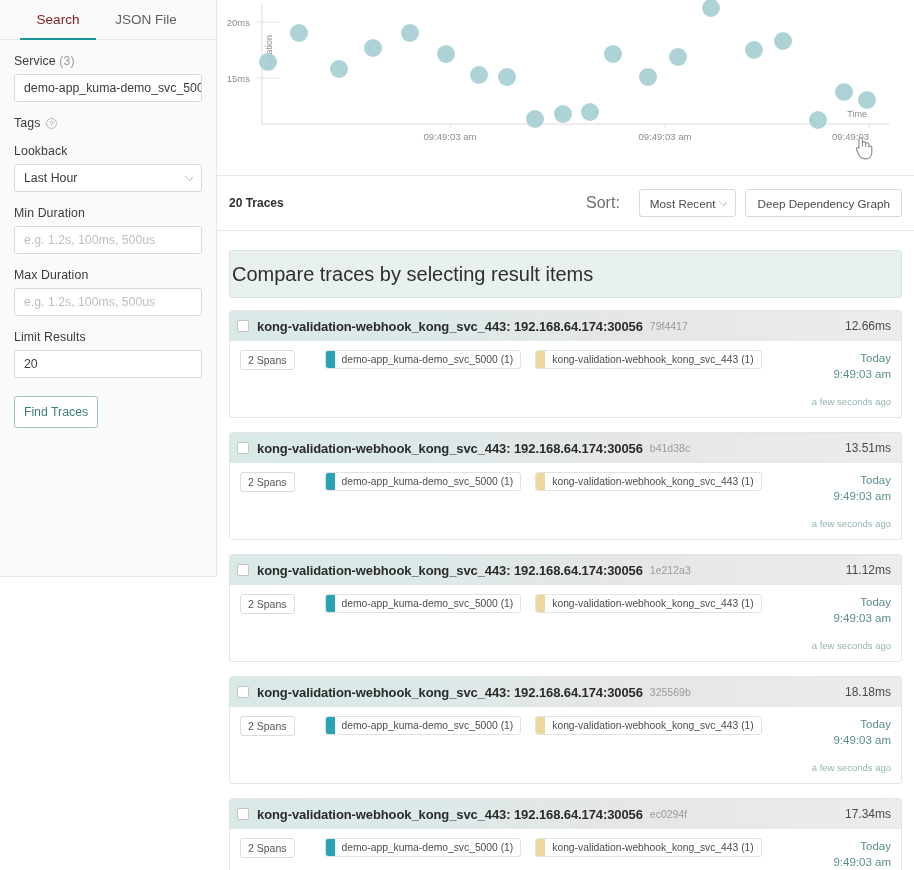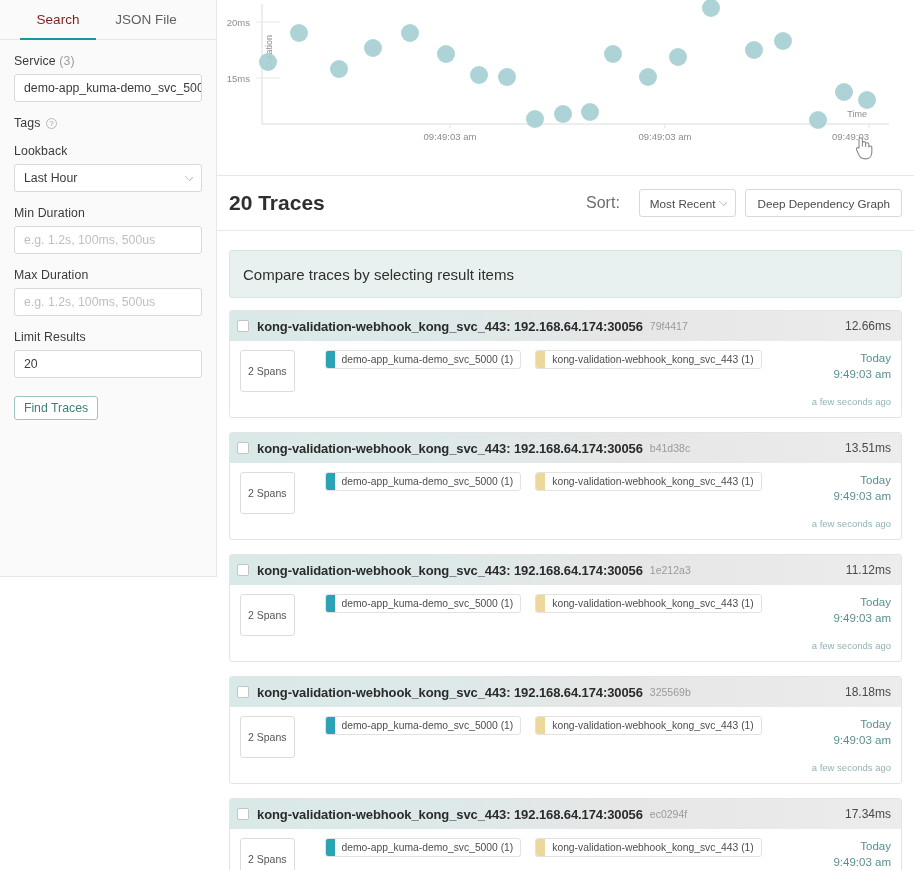--- a/index.html
+++ b/index.html
@@ -41,65 +41,65 @@
     position: relative; height: 28px; background: #fff; border: 1px solid #d9d9d9;
     border-radius: 3px; display: flex; align-items: center; padding: 0 22px 0 9px;
     font-size: 12.3px; color: #3b3b3b; overflow: hidden; white-space: nowrap;
   }
   .ctrl.placeholder { color: #bfbfbf; }
   .caret { position: absolute; right: 8px; top: 50%; width: 8px; height: 8px;
            margin-top: -5px; border-right: 1.3px solid #b4b4b4;
            border-bottom: 1.3px solid #b4b4b4; transform: rotate(45deg) scale(.85,.6);
            transform-origin: center; }
   .caret.slim { margin-top: -6px; }
-  .findbtn { margin-top: 18px; height: 24px; width: 84px; border: 1px solid #9ec6c0;
+  .findbtn { margin-top: 18px; height: 32px; width: 84px; border: 1px solid #9ec6c0;
              border-radius: 3px; background: #fff; color: #3f7f79; font-size: 12.3px;
              display: flex; align-items: center; justify-content: center; cursor: pointer; }
 
   
   #main { flex: 1 1 auto; position: relative; }
 
   
   #scatter { position: relative; height: 176px; width: 100%; background: #fff;
              border-bottom: 1px solid #e8e8e8; }
   #scatter svg { display: block; }
 
   
   #toolbar { height: 55px; display: flex; align-items: center; padding: 0 12px 0 12px;
              border-bottom: 1px solid #e8e8e8; background: #fff; }
-  #trace-count { font-size: 21px; color: #2f2f2f; font-weight: 600; margin-left: 0px; }
+  #trace-count { font-size: 12px; color: #2f2f2f; font-weight: 600; margin-left: 0px; }
   .tb-right { margin-left: auto; display: flex; align-items: center; }
   .sort-label { font-size: 16px; color: #6e6e6e; margin-right: 19px; }
   .sel-btn { height: 28px; border: 1px solid #d9d9d9; border-radius: 3px; background: #fff;
              font-size: 11.7px; color: #4a4a4a; display: flex; align-items: center;
              padding: 0 20px 0 10px; position: relative; cursor: pointer; }
   .ddg-btn { height: 28px; border: 1px solid #d9d9d9; border-radius: 3px; background: #fff;
              font-size: 11.7px; color: #4a4a4a; display: flex; align-items: center;
              padding: 0 11px; margin-left: 9px; cursor: pointer; }
 
   
   #compare { margin: 19px 12px 0 12px; height: 48px; background: #e8f1ef;
              border: 1px solid #d6e6e3; border-radius: 3px; display: flex; align-items: center;
-             padding: 0 13px; font-size: 15px; color: #2f2f2f; }
+             padding: 0 2px; font-size: 20px; color: #2f2f2f; }
 
   
   #results { padding: 12px 12px 0 12px; }
   .res-card { border: 1px solid #e4e4e4; border-radius: 3px; background: #fff;
               margin-bottom: 14px; overflow: hidden; position: relative; }
   .res-head { display: flex; align-items: center; height: 30px; padding: 0 10px 0 7px;
               background: linear-gradient(to right, #d9e9e7 0%, #dde9e9 30%, #e6e6e6 58%, #ececec 100%); }
   .res-check { width: 12px; height: 12px; border: 1px solid #c4c4c4; background: #fff;
                border-radius: 2px; flex: 0 0 12px; margin-right: 8px; cursor: pointer; }
   .res-title { font-size: 13px; font-weight: 700; color: #2b2b2b; letter-spacing: -.1px; }
   .res-id { font-size: 10.5px; color: #9a9a9a; margin-left: 7px; font-weight: 400; }
   .res-dur { margin-left: auto; font-size: 12px; color: #4a4a4a; }
   .res-body { display: flex; align-items: flex-start; padding: 9px 10px 10px 10px;
               min-height: 74px; position: relative; }
   .spans-pill { border: 1px solid #dcdcdc; border-radius: 3px; font-size: 10.5px;
-                color: #555; padding: 14px 7px; background: #fff; }
+                color: #555; padding: 3px 7px; background: #fff; }
   .svc-list { display: flex; margin-left: 30px; }
   .svc-pill { border: 1px solid #e2e2e2; border-radius: 3px; background: #fff;
               display: flex; align-items: stretch; overflow: hidden; margin-right: 14px;
               height: 19px; }
   .svc-sw { width: 9px; flex: 0 0 9px; }
   .svc-name { font-size: 10.3px; color: #4d4d4d; padding: 0 7px; display: flex;
               align-items: center; white-space: nowrap; }
   .res-time { margin-left: auto; text-align: right; padding-top: 2px; }
   .t-today { font-size: 11.5px; color: #5b8f8f; }
   .t-clock { font-size: 11.5px; color: #5b8f8f; margin-top: 4px; }

